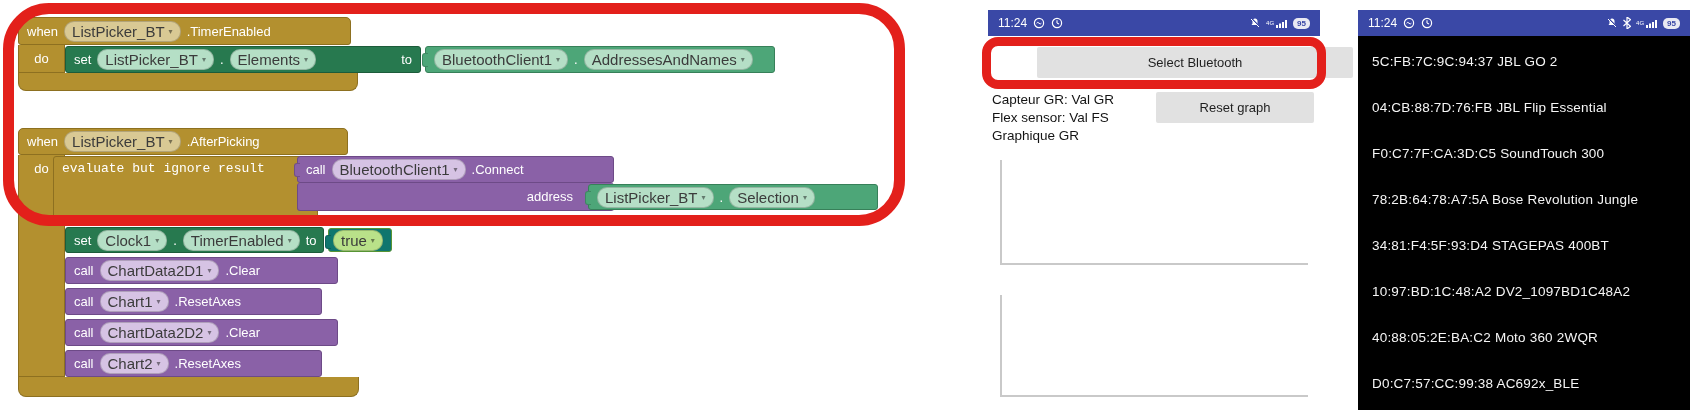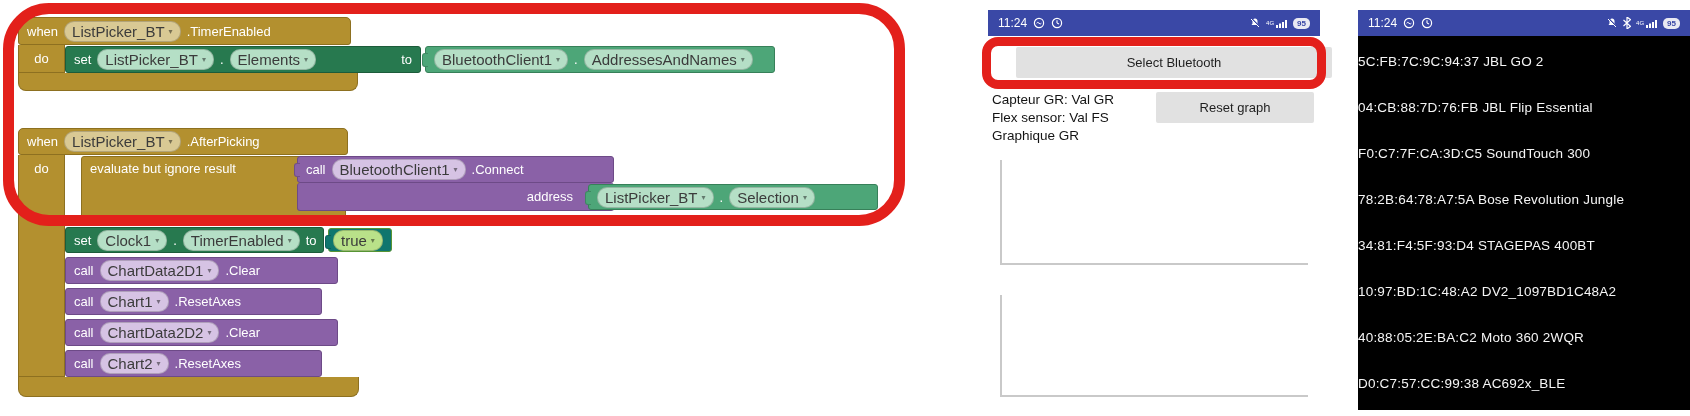--- a/index.html
+++ b/index.html
@@ -38,21 +38,21 @@
   .s-right{margin-left:auto;display:flex;align-items:center;gap:5px;}
   .batt{background:#e9e9f2;color:#3a48a6;border-radius:5px;font-size:8px;font-weight:bold;
         padding:0 4px;height:11px;line-height:11px;display:inline-block;}
   .net{font-size:6px;line-height:6px;margin-right:-3px;letter-spacing:0;}
   .btn{position:absolute;background:#e1e1e1;display:flex;align-items:center;justify-content:center;
        font-size:13px;color:#1f1f1f;box-sizing:border-box;border-radius:2px;}
   .plabels{position:absolute;font-size:13.5px;color:#141414;line-height:18px;}
   .plabels div{height:18px;}
   .chart{position:absolute;background:#fff;border-left:2px solid #c9c9c9;border-bottom:2px solid #c9c9c9;box-sizing:border-box;}
   .phone-body-dark{position:absolute;background:#000;}
-  .dev{height:46px;display:flex;align-items:center;color:#f5f5f5;font-size:13.5px;letter-spacing:.2px;}
+  .dev{height:46px;display:flex;align-items:center;padding-left:14px;color:#f5f5f5;font-size:13.5px;letter-spacing:.2px;}
 </style>
 </head>
 <body>
 
 <div id="canvas">
 
   <div>
 
     <div class="blk gold" style="left:18px;top:17px;width:333px;height:28px;border-radius:5px 5px 3px 3px;">
       <span class="kw">when</span>
@@ -77,21 +77,21 @@
     <div class="blk gold bbar" style="left:18px;top:73px;width:340px;height:18px;"></div>
 
     <div class="blk gold" style="left:18px;top:128px;width:330px;height:27px;border-radius:5px 5px 3px 3px;">
       <span class="kw">when</span>
       <span class="chip">ListPicker_BT</span>
       <span>.AfterPicking</span>
     </div>
     <div class="blk gold rail" style="left:18px;top:155px;width:47px;height:222px;justify-content:center;align-items:flex-start;">
       <span class="kw" style="margin-top:6px;">do</span>
     </div>
-    <div class="blk gold topalign" style="left:81px;top:156px;width:265px;height:62px;">
+    <div class="blk gold topalign" style="left:53px;top:156px;width:265px;height:62px;font-family:Liberation Mono, monospace;">
       <span>evaluate but ignore result</span>
     </div>
     <div class="blk purple plug" style="left:297px;top:156px;width:317px;height:27px;">
       <span class="kw">call</span>
       <span class="chip chip-purple">BluetoothClient1</span>
       <span>.Connect</span>
     </div>
     <div class="blk purple" style="left:297px;top:183px;width:317px;height:28px;justify-content:flex-end;padding-right:40px;border-top:none;">
       <span>address</span>
     </div>
@@ -158,21 +158,21 @@
         <svg width="12" height="12" viewBox="0 0 12 12">
           <rect x="0" y="8" width="2" height="3" fill="#fff"></rect>
             <rect x="3" y="6.5" width="2" height="4.5" fill="#fff"></rect>
           <rect x="6" y="5" width="2" height="6" fill="#fff"></rect>
             <rect x="9" y="3" width="2" height="8" fill="#fff"></rect>
         </svg>
         <span class="batt">95</span>
       </span>
     </div>
 
-    <div class="btn" style="left:1016px;top:47px;width:316px;height:31px;">Select Bluetooth</div>
+    <div class="btn" style="left:1037px;top:47px;width:316px;height:31px;">Select Bluetooth</div>
 
     <div class="plabels" style="left:992px;top:91px;">
       <div>Capteur GR: Val GR</div>
       <div>Flex sensor: Val FS</div>
       <div>Graphique GR</div>
     </div>
 
     <div class="btn" style="left:1156px;top:92px;width:158px;height:31px;">Reset graph</div>
 
     <div class="chart" style="left:1000px;top:160px;width:308px;height:105px;"></div>

